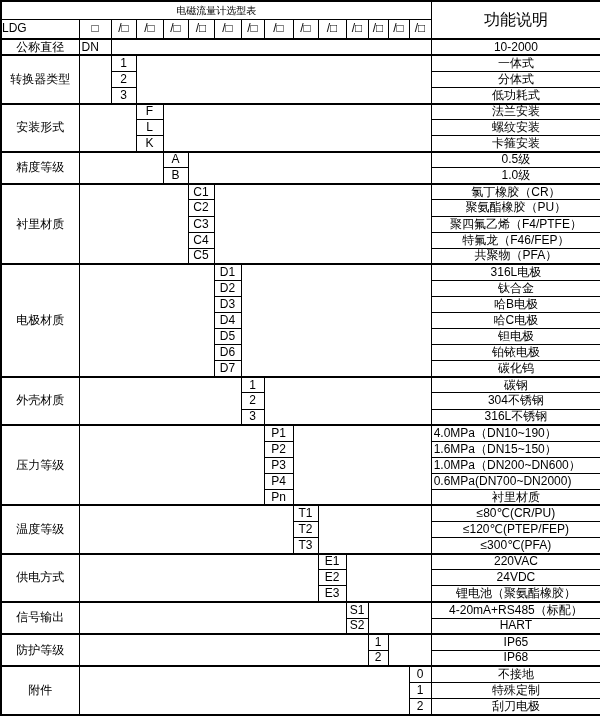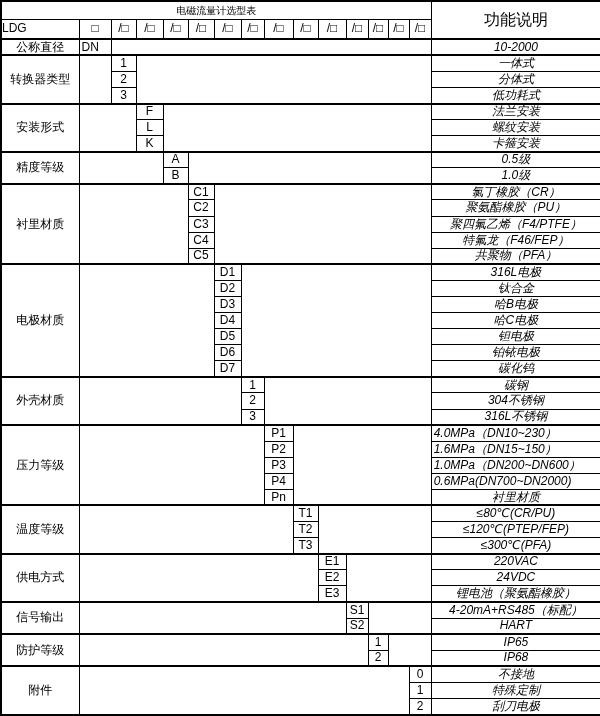--- a/index.html
+++ b/index.html
@@ -20,21 +20,21 @@
   }
   tr { height:16px; }
   tr.r-title { height:18px; }
   tr.r-model { height:20px; }
   tr.gs td { border-top:2px solid #000; }
   td.title { font-size:10px; }
   td.fh { font-size:16px; }
   td.ldg { text-align:left; }
   td.dn  { text-align:left; padding-left:2px; }
   td.code { font-size:12px; }
-  td.fn { font-size:12px;font-style:italic; }
+  td.fn { font-size:12px; }
   td.fn.fl { text-align:left; padding-left:2px; }
   td.fill { border-left:1px solid #000; border-right:1px solid #000; }
 </style>
 </head>
 <body>
 
 <div id="sheet">
 <table class="sel">
   <colgroup>
     <col style="width:78px">
@@ -200,21 +200,21 @@
   <tr>
     <td class="code">3</td>
     <td class="fn">316L不锈钢</td>
   </tr>
 
   <tr class="gs">
     <td rowspan="5" class="lbl">压力等级</td>
     <td rowspan="5" colspan="7" class="fill"></td>
     <td class="code">P1</td>
     <td rowspan="5" colspan="6" class="fill"></td>
-    <td class="fn fl">4.0MPa（DN10~230）</td>
+    <td class="fn fl">4.0MPa（DN10~190）</td>
   </tr>
   <tr>
     <td class="code">P2</td>
     <td class="fn fl">1.6MPa（DN15~150）</td>
   </tr>
   <tr>
     <td class="code">P3</td>
     <td class="fn fl">1.0MPa（DN200~DN600）</td>
   </tr>
   <tr>

